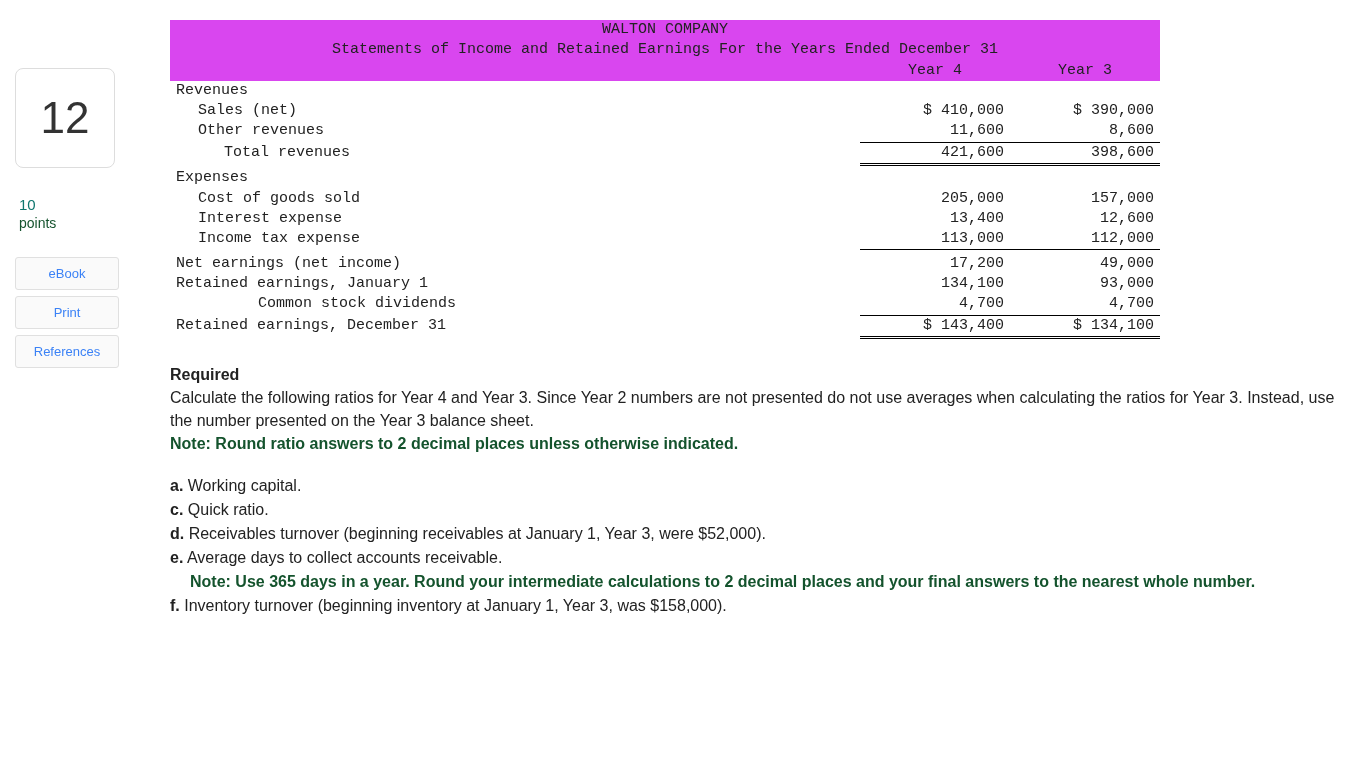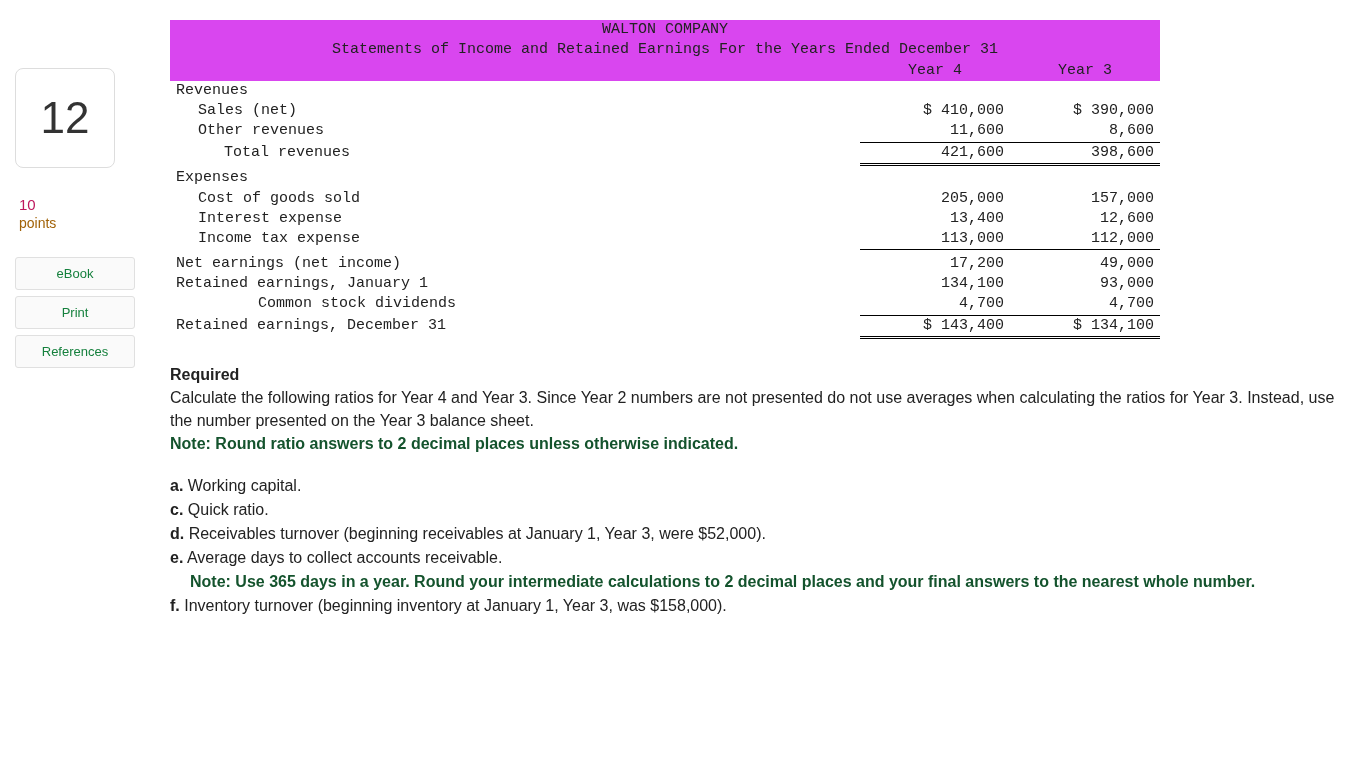--- a/index.html
+++ b/index.html
@@ -16,26 +16,26 @@
 .left-col { width: 155px; flex-shrink: 0; }
 .qnum-box {
   width: 100px; height: 100px;
   border: 1px solid #ddd;
   border-radius: 8px;
   display: flex; align-items: center; justify-content: center;
   font-size: 44px; font-weight: 400; color: #333;
   margin-bottom: 28px;
   margin-top: 48px;
 }
-.pts-num { color: #be185d; font-size: 15px; margin-bottom: 2px; margin-left: 4px;}
-.pts-label { color: #a16207; font-size: 14px; margin-bottom: 26px; margin-left: 4px;}
+.pts-num { color: #0f766e; font-size: 15px; margin-bottom: 2px; margin-left: 4px;}
+.pts-label { color: #14532d; font-size: 14px; margin-bottom: 26px; margin-left: 4px;}
 .side-btn {
-  width: 120px; padding: 8px 0; text-align: center;
+  width: 104px; padding: 8px 0; text-align: center;
   border: 1px solid #e0e0e0; border-radius: 3px;
-  font-size: 13px; color: #15803d; margin-bottom: 6px;
+  font-size: 13px; color: #3b82f6; margin-bottom: 6px;
   background: #fafafa; cursor: pointer;
 }
 .main-col { flex: 1; }
 .fin-table {
   font-family: "Courier New", monospace;
   font-size: 15px;
   color: #222;
   width: 990px;
   border-collapse: collapse;
 }

